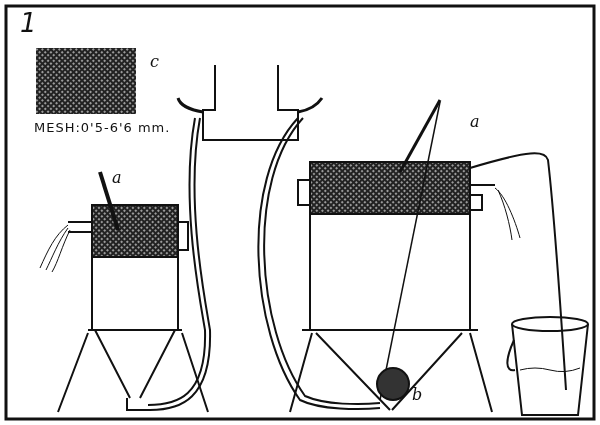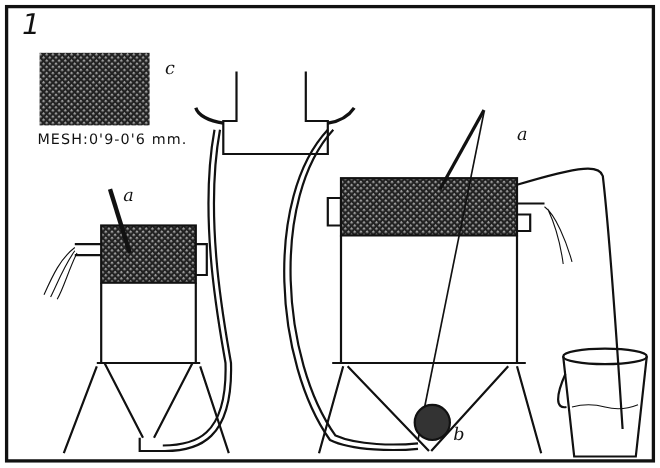--- a/index.html
+++ b/index.html
@@ -67,18 +67,18 @@
 
   <g stroke="#111" stroke-width="2" fill="none">
     <ellipse cx="550" cy="324" rx="38" ry="7"></ellipse>
     <path d="M512 324 L522 415 H578 L588 324"></path>
     <path d="M514 340 C505 360 505 372 515 370"></path>
     <path d="M520 370 Q535 366 550 370 T580 368" stroke-width="1"></path>
   </g>
 </svg>
 
 <div class="lbl fig-num">1</div>
-<div class="lbl mesh-lbl">MESH:0'9-0'6 mm.</div>
+<div class="lbl mesh-lbl">MESH:0'5-6'6 mm.</div>
 <div class="lbl lab" style="left:150px;top:52px;">c</div>
 <div class="lbl lab" style="left:112px;top:168px;">a</div>
 <div class="lbl lab" style="left:470px;top:112px;">a</div>
 <div class="lbl lab" style="left:412px;top:385px;">b</div>
 </div>
 
 </body></html>

